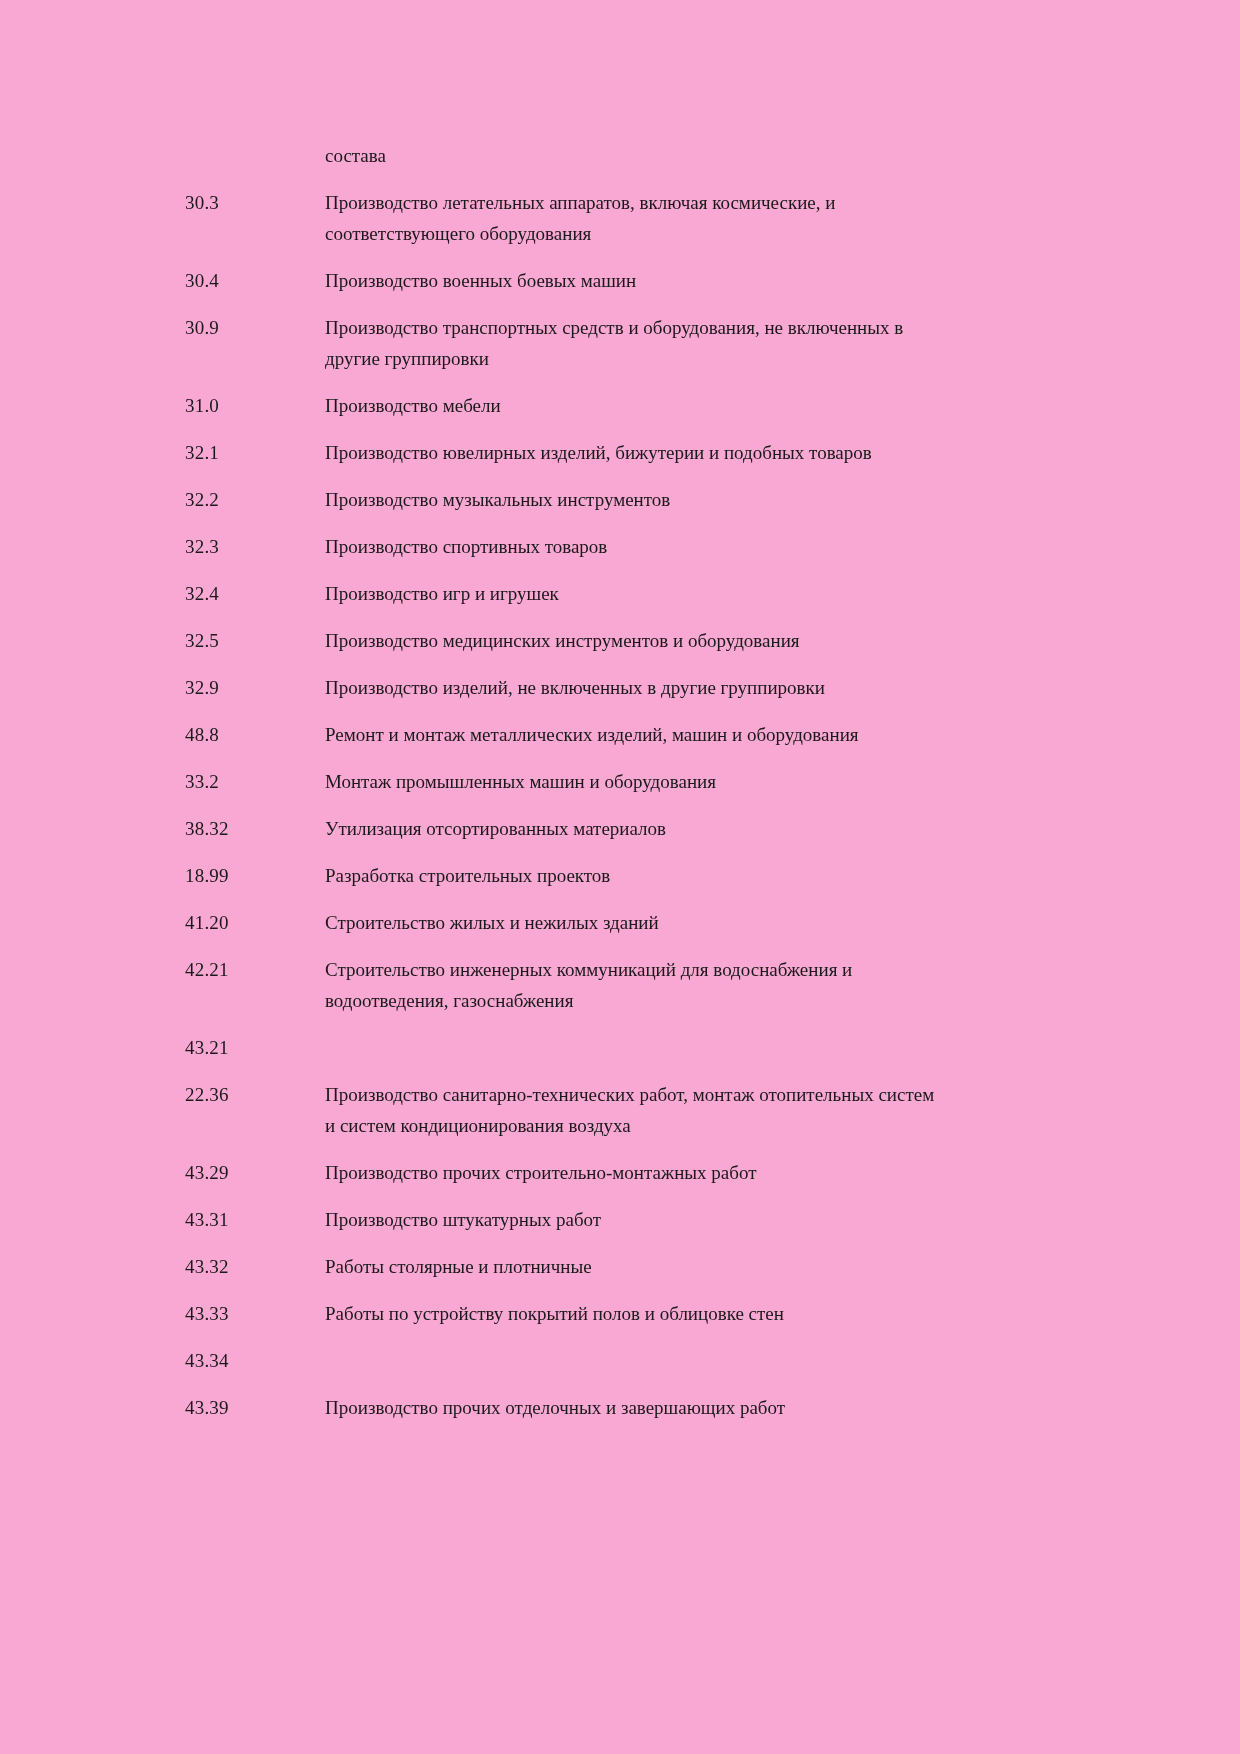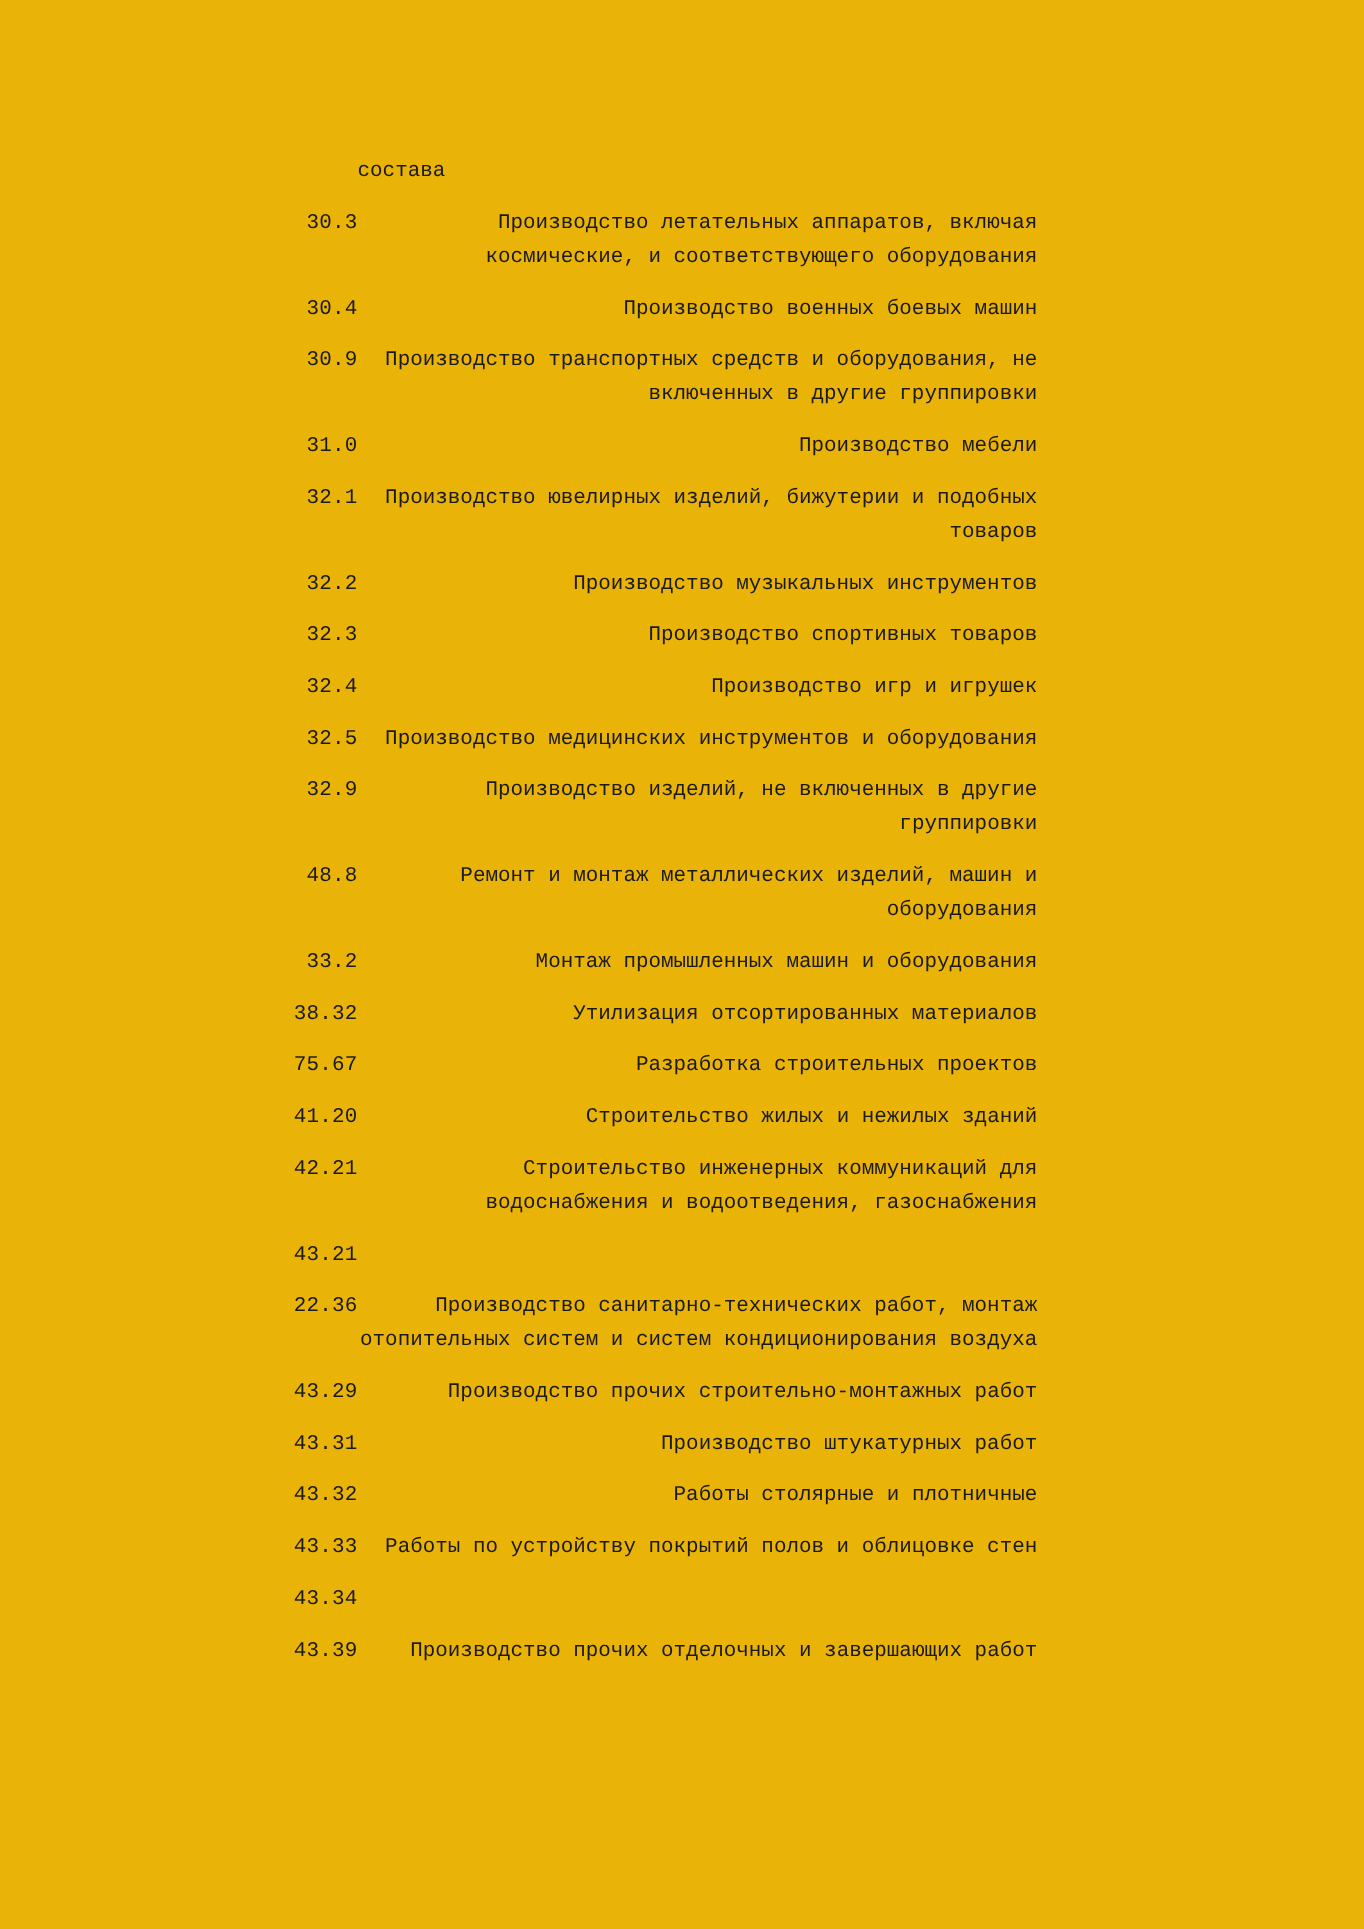--- a/index.html
+++ b/index.html
@@ -4,37 +4,36 @@
 <style>
   html, body {
     margin: 0;
     padding: 0;
     background: #ffffff;
   }
   .page {
     position: relative;
     width: 1240px;
     height: 1754px;
-    background: #eab308;
-    font-family: Liberation Mono, monospace;
+    background: #f9a8d4;
+    font-family: Liberation Serif, serif;
     color: #1a1a1a;
     box-sizing: border-box;
     padding: 140px 0 0 185px;
     overflow: hidden;
   }
   .continuation {
     margin-left: 140px;
     width: 615px;
     font-size: 19px;
     line-height: 31px;
     margin-bottom: 16px;
   }
   .okved-list {
     display: block;
-    text-align: right;
   }
   .okved-row {
     display: flex;
     align-items: flex-start;
     margin-bottom: 16px;
   }
   .okved-code {
     width: 140px;
     flex: 0 0 140px;
     font-size: 19px;
@@ -99,21 +98,21 @@
       </div>
       <div class="okved-row">
         <div class="okved-code">33.2</div>
         <div class="okved-text">Монтаж промышленных машин и оборудования</div>
       </div>
       <div class="okved-row">
         <div class="okved-code">38.32</div>
         <div class="okved-text">Утилизация отсортированных материалов</div>
       </div>
       <div class="okved-row">
-        <div class="okved-code">75.67</div>
+        <div class="okved-code">18.99</div>
         <div class="okved-text">Разработка строительных проектов</div>
       </div>
       <div class="okved-row">
         <div class="okved-code">41.20</div>
         <div class="okved-text">Строительство жилых и нежилых зданий</div>
       </div>
       <div class="okved-row">
         <div class="okved-code">42.21</div>
         <div class="okved-text">Строительство инженерных коммуникаций для водоснабжения и водоотведения, газоснабжения</div>
       </div>

